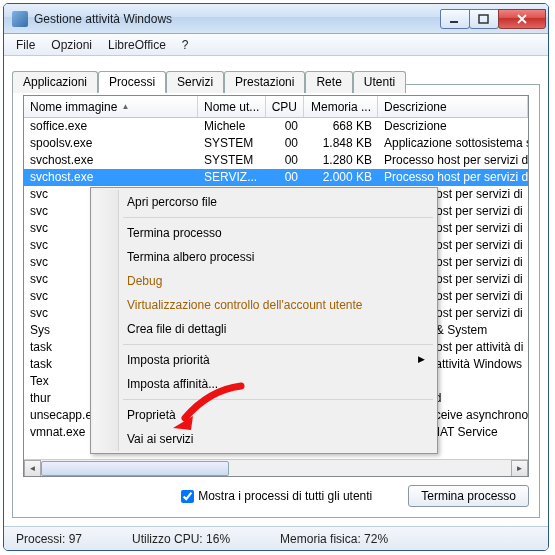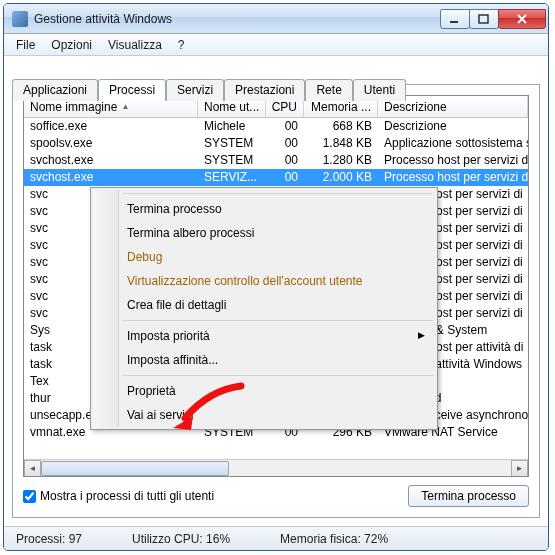--- a/index.html
+++ b/index.html
@@ -14,21 +14,21 @@
 .winbtn { width: 30px; height: 20px; border: 1px solid #5a7aa5; border-radius: 0 0 3px 3px; margin-left: -1px; display: flex; align-items: center; justify-content: center; font-size: 11px; color: #333; background: linear-gradient(#f5faff,#d5e5f5); cursor: default; }
 .winbtn.min { border-bottom-left-radius: 3px; border-top-left-radius: 2px; }
 .winbtn.close { width: 48px; background: linear-gradient(#f08080,#d9534f 45%,#c9302c 46%,#e06560); color: #fff; border-color: #8a3a3a; border-top-right-radius: 0; border-bottom-right-radius: 3px; }
 .winbtn svg { width: 12px; height: 10px; }
 
 .menubar { height: 22px; background: linear-gradient(#fafcff,#e8eef7); display: flex; align-items: center; padding: 0 4px; border-bottom: 1px solid #c0cde0; }
 .menubar span { padding: 2px 8px; color: #1a1a1a; cursor: default; }
 
 .client { padding: 6px 8px 8px 8px; background: #fff; height: calc(100% - 30px - 22px - 24px); display: flex; flex-direction: column; }
 
-.tabs { display: flex; position: relative; top: 17px; }
+.tabs { display: flex; position: relative; top: 9px; }
 .tab { padding: 3px 10px; border: 1px solid #9aa; background: #f4f4f4; border-bottom: none; margin-right: 0px; cursor: default; border-radius: 3px 3px 0 0; }
 .tab.active { background: #fff; border-bottom: 1px solid #fff; position: relative; z-index: 2; }
 
 .panel { border: 1px solid #9aa; flex: 1; padding: 10px; display: flex; flex-direction: column; background: #fff; }
 
 .listview { border: 1px solid #828790; flex: 1; overflow: hidden; background: #fff; display: flex; flex-direction: column; }
 .cols { display: flex; background: linear-gradient(#fff,#f0f3f7); border-bottom: 1px solid #c0c7d1; height: 22px; }
 .col { border-right: 1px solid #d0d5dd; padding: 3px 6px; font-size: 12px; white-space: nowrap; overflow: hidden; display: flex; align-items: center; cursor: default; }
 .c0 { width: 174px; } .c1 { width: 68px; } .c2 { width: 38px; text-align: center; justify-content: flex-end; } .c3 { width: 74px; text-align: right; justify-content: flex-end; } .c4 { flex: 1; }
 .sorticon { margin-left: 4px; font-size: 8px; color: #666; }
@@ -37,21 +37,21 @@
 .row { display: flex; height: 17px; line-height: 17px; font-size: 12px; white-space: nowrap; }
 .row.sel { background: #3399ff; color: #fff; }
 .row > div { overflow: hidden; padding: 0 6px; }
 .row .c2, .row .c3 { text-align: right; }
 
 .hscroll { height: 17px; background: #f0f0f0; border-top: 1px solid #ccc; display: flex; align-items: center; }
 .hscroll .arrow { width: 17px; height: 17px; background: linear-gradient(#f7f7f7,#e1e1e1); border: 1px solid #aaa; display: flex; align-items: center; justify-content: center; font-size: 8px; color: #555; }
 .hscroll .track { flex: 1; position: relative; height: 17px; }
 .hscroll .thumb { position: absolute; left: 0; width: 40%; height: 15px; top: 1px; background: linear-gradient(#eef,#cde); border: 1px solid #8aa; border-radius: 2px; }
 
-.bottomrow { display: flex; align-items: center; justify-content: space-between; margin-top: 8px; }
+.bottomrow { display: flex; align-items: center; justify-content: flex-end; margin-top: 8px; gap: 36px; }
 .chk { display: flex; align-items: center; gap: 4px; }
 .chk input { width: 13px; height: 13px; }
 .btn { padding: 3px 12px; border: 1px solid #8a96a8; background: linear-gradient(#fdfdfe,#e7edf5); border-radius: 3px; cursor: default; }
 
 .statusbar { height: 24px; background: linear-gradient(#f3f6fb,#e3eaf4); border-top: 1px solid #c0cde0; display: flex; align-items: center; padding: 0 12px; font-size: 12px; color: #222; }
 .statusbar > div { margin-right: 50px; }
 
 .ctxmenu { position: absolute; left: 86px; top: 183px; width: 348px; background: #f0f0f0; border: 1px solid #979797; box-shadow: 2px 2px 4px rgba(0,0,0,0.25); padding: 2px; z-index: 10; }
 .ctxmenu .gutter { position: absolute; left: 2px; top: 2px; bottom: 2px; width: 26px; background: linear-gradient(90deg,#f5f5f5,#e9e9e9); border-right: 1px solid #d5d5d5; }
 .mitem { position: relative; padding: 5px 20px 5px 34px; cursor: default; white-space: nowrap; }
@@ -86,21 +86,21 @@
           <svg viewBox="0 0 12 10">
             <path d="M2 1 L10 9 M10 1 L2 9" stroke="#fff" stroke-width="1.8"></path>
           </svg>
         </div>
     </div>
   </div>
 
   <div class="menubar">
     <span>File</span>
     <span>Opzioni</span>
-    <span>Visualizza</span>
+    <span>LibreOffice</span>
     <span>?</span>
   </div>
 
   <div class="client">
     <div class="tabs" id="tabs">
         <div class="tab">Applicazioni</div>
         <div class="tab active">Processi</div>
         <div class="tab">Servizi</div>
         <div class="tab">Prestazioni</div>
         <div class="tab">Rete</div>
@@ -274,20 +274,21 @@
   </div>
 
   <div class="statusbar">
     <div>Processi: 97</div>
     <div>Utilizzo CPU: 16%</div>
     <div>Memoria fisica: 72%</div>
   </div>
 
   <div class="ctxmenu" id="ctxmenu">
     <div class="gutter"></div>
+  <div class="mitem">Apri percorso file</div>
       <div class="msep"></div>
       <div class="mitem">Termina processo</div>
       <div class="mitem">Termina albero processi</div>
       <div class="mitem disabled">Debug</div>
       <div class="mitem disabled">Virtualizzazione controllo dell'account utente</div>
       <div class="mitem">Crea file di dettagli</div>
       <div class="msep"></div>
       <div class="mitem">Imposta priorità<span class="sub">▶</span></div>
       <div class="mitem">Imposta affinità...</div>
       <div class="msep"></div>

